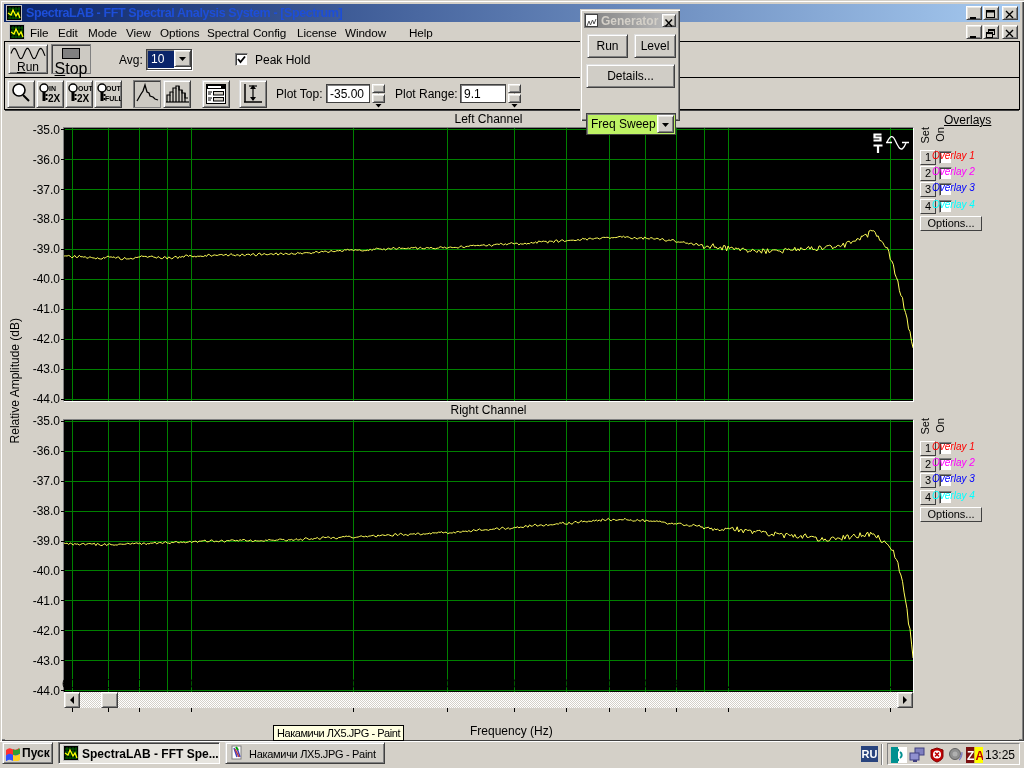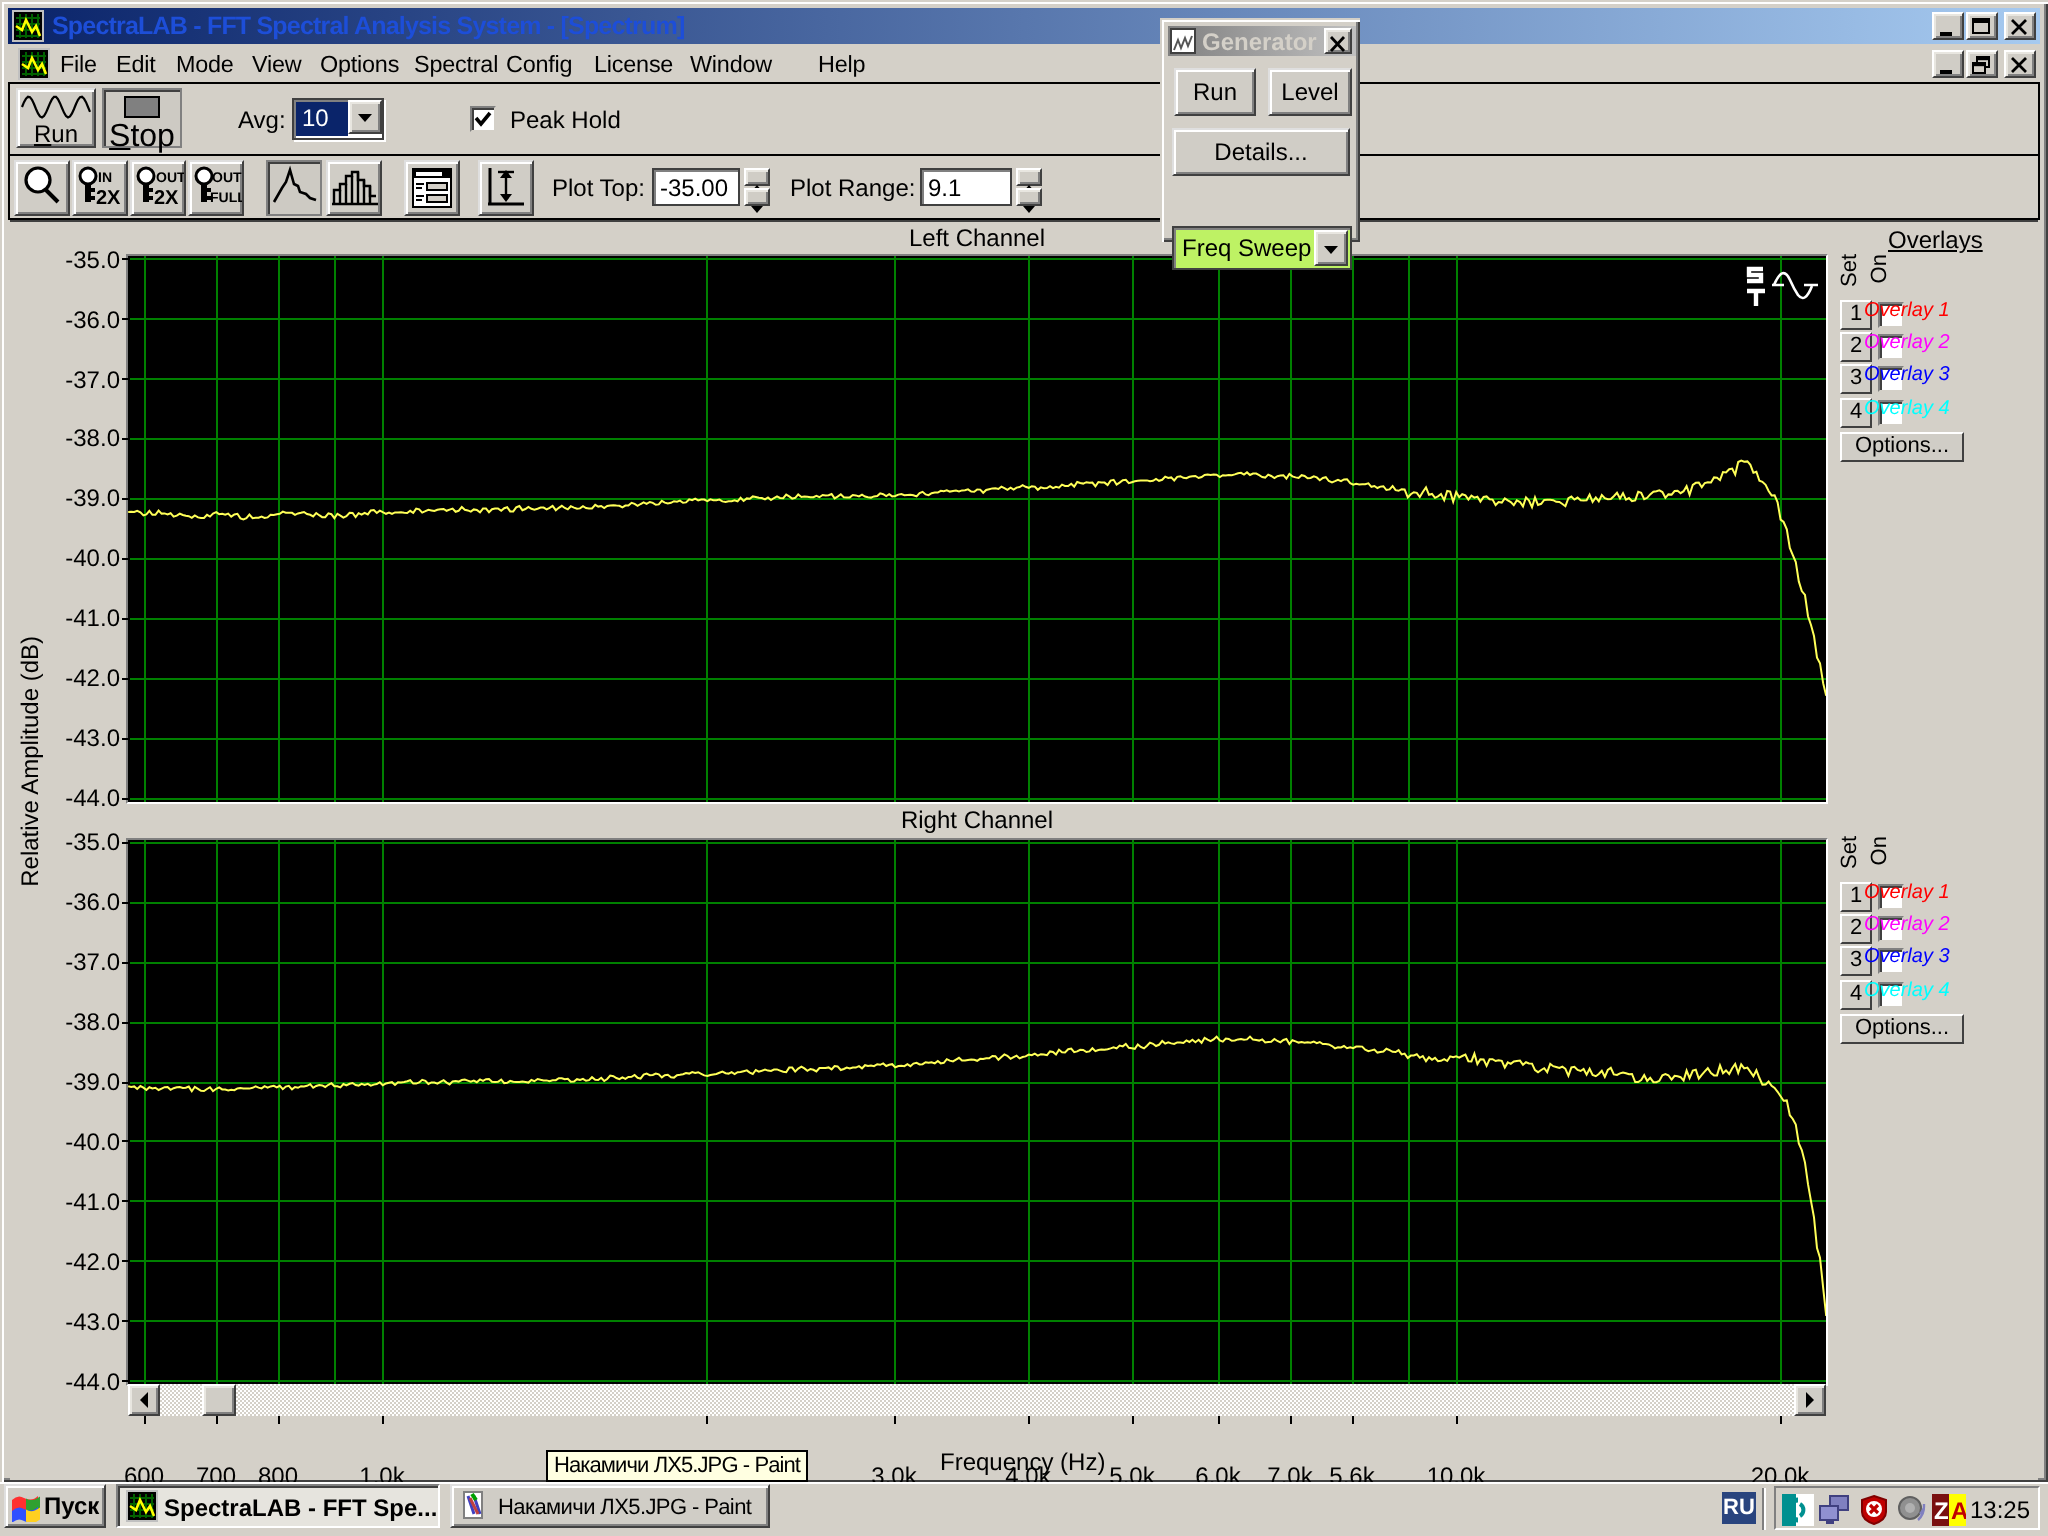--- a/index.html
+++ b/index.html
@@ -8,21 +8,21 @@
   border-right:1px solid #404040; border-bottom:1px solid #404040;
   box-shadow:inset 1px 1px 0 #e8e6e0, inset -1px -1px 0 #808080; }
 .raised2 { border-top:1px solid #dfdfdf; border-left:1px solid #dfdfdf;
   border-right:1px solid #404040; border-bottom:1px solid #404040;
   box-shadow:inset 1px 1px 0 #fff, inset -1px -1px 0 #808080; }
 .pressed { border:1px solid #808080; box-shadow:inset 1px 1px 0 #404040;
   background:#d4d0c8; }
 .btnface { background:#d0cdc6; }
 .ylab { position:absolute; right:964px; width:60px; text-align:right;
   font-size:12px; color:#000; }
-.xlab { position:absolute; top:731px; width:50px; text-align:center; font-size:12px; }
+.xlab { position:absolute; top:677px; width:50px; text-align:center; font-size:12px; }
 .obtn { position:absolute; left:920px; width:16px; height:15px; background:#d0cdc6;
   border-top:1px solid #fff; border-left:1px solid #fff; border-right:1px solid #404040;
   border-bottom:1px solid #404040; font-size:11px; text-align:center; line-height:13px; }
 .ocb { position:absolute; left:939px; width:13px; height:13px; background:#fff;
   margin-top:1px; border-top:1px solid #808080; border-left:1px solid #808080;
   border-right:1px solid #d4d0c8; border-bottom:1px solid #d4d0c8;
   box-shadow:inset 1px 1px 0 #404040; }
 .olab { position:absolute; left:932px; font-size:10px;font-style:italic; }
 .vlab { position:absolute; font-size:11px; color:#000; writing-mode:vertical-rl;
   transform:rotate(180deg); line-height:12px; }

